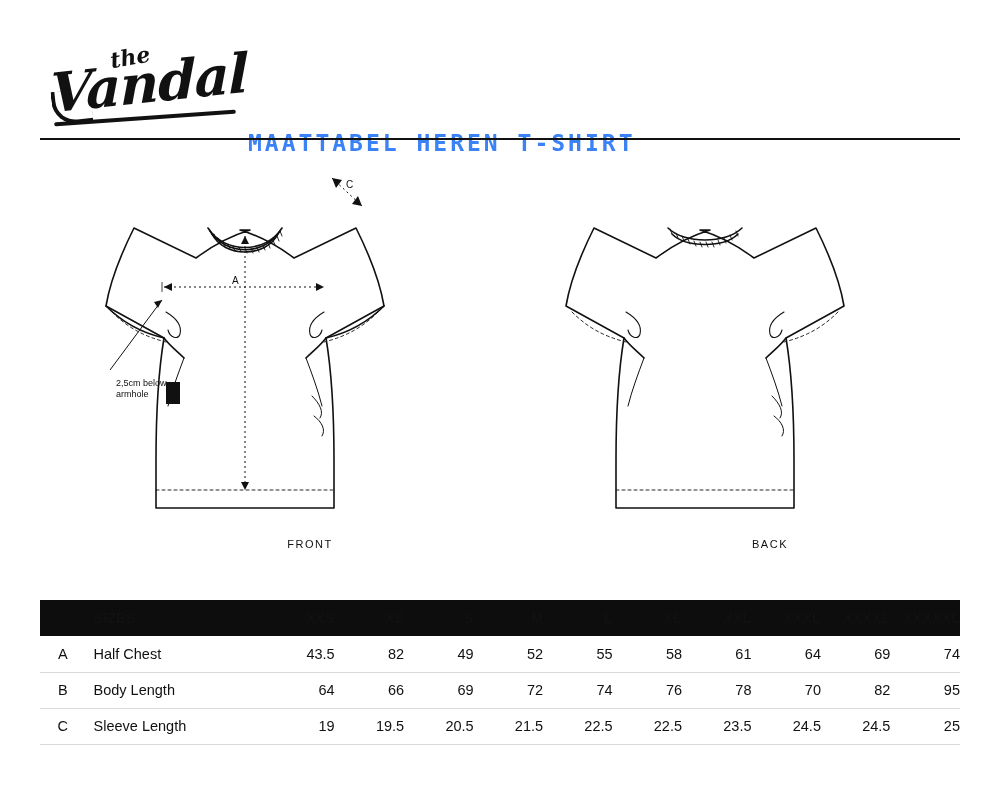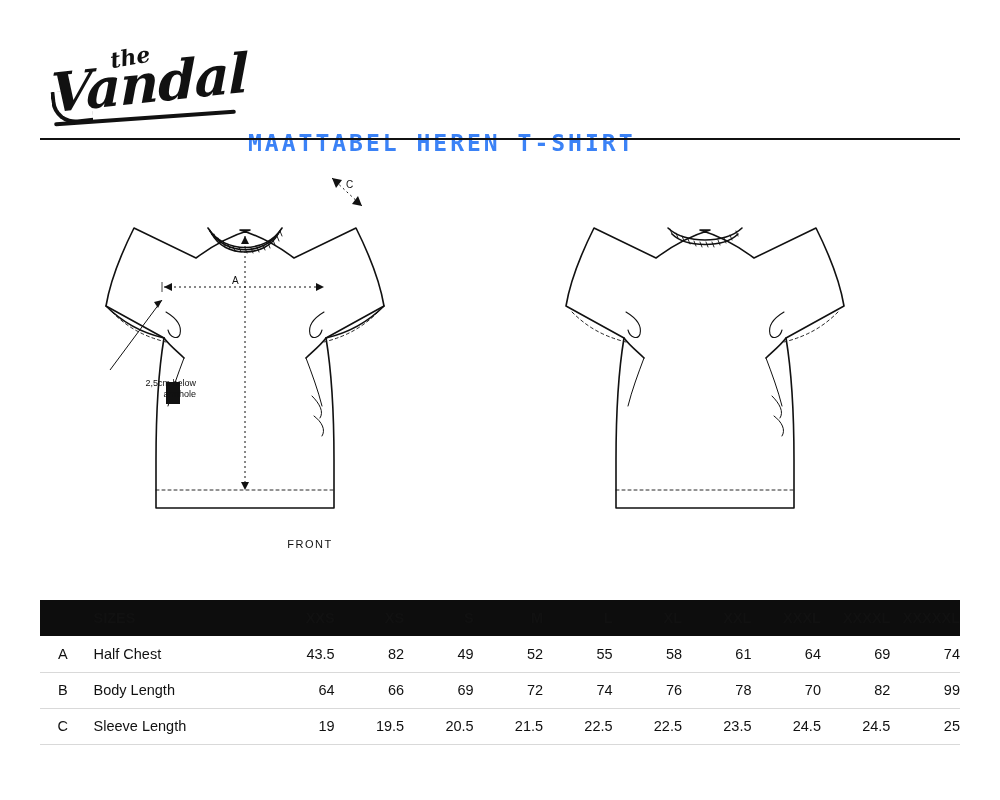--- a/index.html
+++ b/index.html
@@ -120,21 +120,21 @@
     font-size: 11px;
     letter-spacing: 1.5px;
     color: #111;
   }
   .annot {
     position: absolute;
     font-family: "Liberation Sans", sans-serif;
     font-size: 9px;
     line-height: 11px;
     color: #111;
-    text-align: right;
+    text-align: left;
   }
   .annot-below { left: 16px; top: 218px; width: 80px; }
 
   
   .table-wrap {
     position: absolute;
     left: 40px;
     top: 600px;
     width: 920px;
   }
@@ -318,20 +318,21 @@
           <path d="M226 178 C220 186 212 192 206 198"></path>
           <path d="M66 152 C76 158 82 166 80 174 C78 180 70 178 68 170" stroke-width="1.1"></path>
           <path d="M224 152 C214 158 208 166 210 174 C212 180 220 178 222 170" stroke-width="1.1"></path>
           <path d="M84 198 C78 214 72 230 68 246" stroke-width="1.0"></path>
           <path d="M206 198 C212 214 218 230 222 246" stroke-width="1.0"></path>
           <path d="M212 236 C220 244 224 252 220 258" stroke-width="1.0"></path>
           <path d="M214 256 C222 262 226 270 222 276" stroke-width="1.0"></path>
           <path d="M56 330 L234 330" stroke-width="0.9" stroke-dasharray="3 3"></path>
         </g>
       </svg>
+      <div class="shirt-caption">BACK</div>
     </div>
 
   </div>
 
   <div class="table-wrap">
     <table class="size-table">
       <thead>
         <tr>
           <th class="col-code"></th>
           <th class="col-label">SIZES</th>
@@ -367,21 +368,21 @@
           <td class="col-label">Body Length</td>
           <td class="col-size">64</td>
           <td class="col-size">66</td>
           <td class="col-size">69</td>
           <td class="col-size">72</td>
           <td class="col-size">74</td>
           <td class="col-size">76</td>
           <td class="col-size">78</td>
           <td class="col-size">70</td>
           <td class="col-size">82</td>
-          <td class="col-size">99</td>
+          <td class="col-size">95</td>
         </tr>
         <tr>
           <td class="col-code">C</td>
           <td class="col-label">Sleeve Length</td>
           <td class="col-size">19</td>
           <td class="col-size">19.5</td>
           <td class="col-size">20.5</td>
           <td class="col-size">21.5</td>
           <td class="col-size">22.5</td>
           <td class="col-size">22.5</td>

